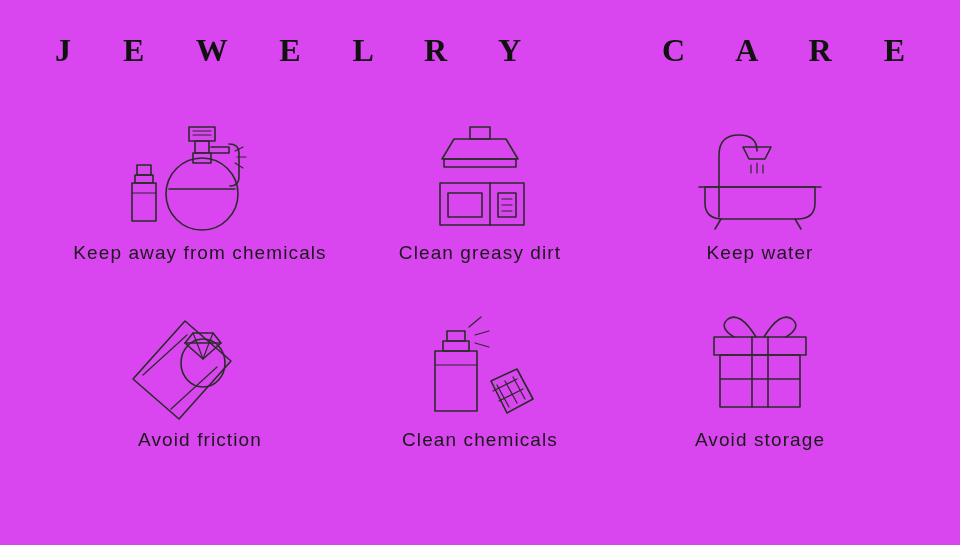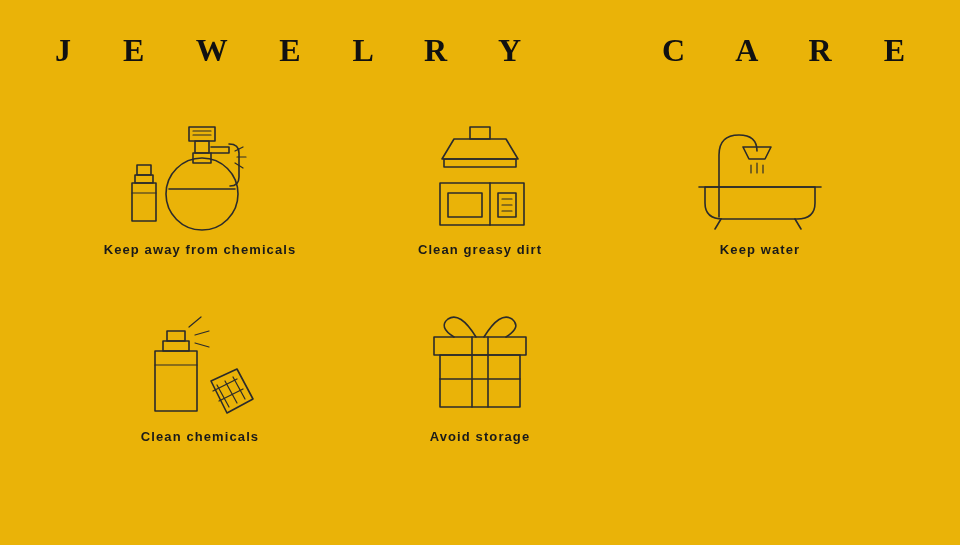--- a/index.html
+++ b/index.html
@@ -12,21 +12,21 @@
     height: 545px;
     font-family: "Liberation Sans", sans-serif;
     color: #1a1a1a;
     overflow: hidden;
     position: relative;
   }
   .page {
     width: 960px;
     height: 545px;
     position: relative;
-    background: #eab308;
+    background: #d946ef;
   }
   .title {
     position: absolute;
     top: 32px;
     left: 0;
     width: 960px;
     text-align: center;
     font-family: "Liberation Serif", serif;
     font-size: 32px;
     font-weight: 700;
@@ -50,22 +50,22 @@
     align-items: center;
     justify-content: flex-start;
   }
   .icon-wrap {
     height: 120px;
     display: flex;
     align-items: center;
     justify-content: center;
   }
   .cell-label {
-    font-size: 13px;
-    font-weight: 700;
+    font-size: 19px;
+    font-weight: 400;
     letter-spacing: 1.1px;
     color: #1a1a1a;
     text-align: left;
     margin-top: 4px;
     white-space: pre;
   }
   .r2 .icon-wrap { height: 122px; }
   svg { display: block; }
   .ln {
     fill: none;
@@ -144,20 +144,37 @@
 
           <path class="ln" d="M20 66 h110 v16 q0 16 -18 16 h-74 q-18 0 -18 -16 z"></path>
           <path class="ln" d="M14 66 h122"></path>
 
           <path class="ln" d="M36 98 l-6 10 M110 98 l6 10"></path>
         </svg>
       </div>
       <div class="cell-label">Keep water</div>
     </div>
 
+    <div class="cell r2">
+      <div class="icon-wrap">
+        <svg width="150" height="115" viewBox="0 0 150 115">
+
+          <path class="ln" d="M8 72 L60 14 L106 54 L54 112 z"></path>
+          <path class="ln-thin" d="M18 68 L62 28"></path>
+          <path class="ln-thin" d="M46 102 L92 60"></path>
+
+          <ellipse class="ln" cx="78" cy="56" rx="22" ry="24"></ellipse>
+
+          <path class="ln" d="M68 26 h20 l8 10 h-36 z"></path>
+          <path class="ln" d="M60 36 L78 52 L96 36"></path>
+          <path class="ln-thin" d="M68 26 L72 36 M88 26 L84 36 M72 36 L78 52 M84 36 L78 52"></path>
+        </svg>
+      </div>
+      <div class="cell-label">Avoid friction</div>
+    </div>
 
     <div class="cell r2">
       <div class="icon-wrap">
         <svg width="150" height="115" viewBox="0 0 150 115">
 
           <path class="ln" d="M42 24 h18 v10 h-18 z"></path>
           <path class="ln" d="M38 34 h26 v10 h-26 z"></path>
           <path class="ln" d="M30 44 h42 v60 h-42 z"></path>
           <path class="ln-thin" d="M30 58 h42"></path>
 

